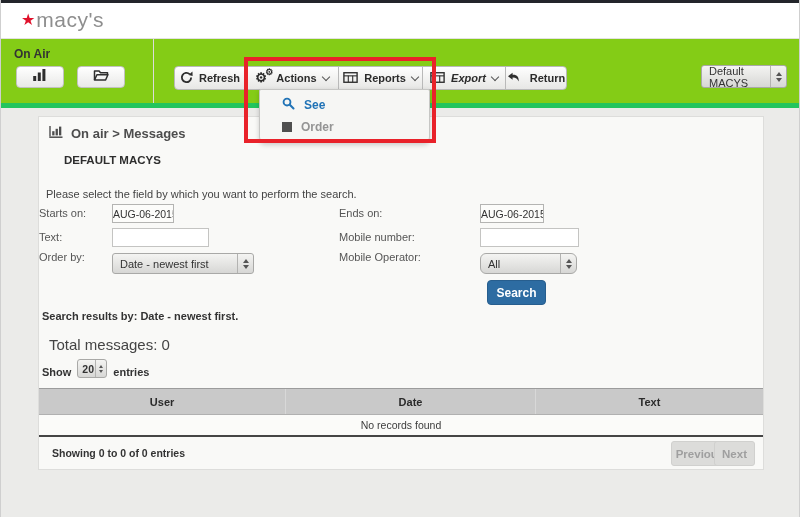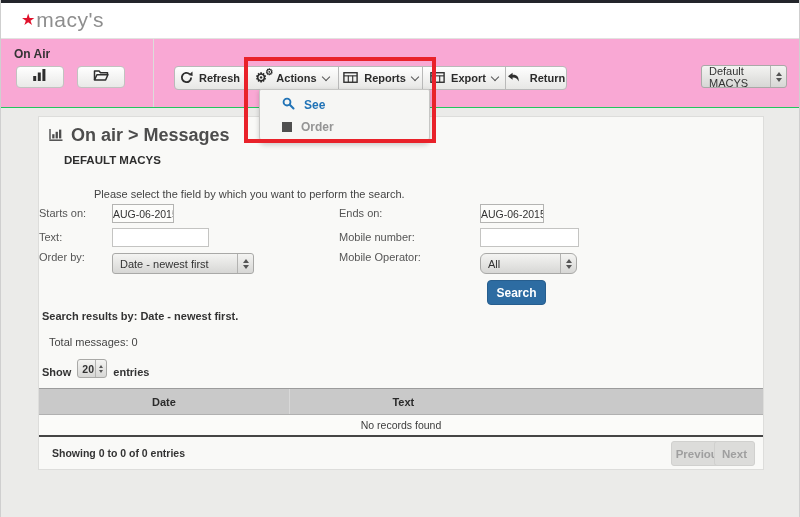--- a/index.html
+++ b/index.html
@@ -8,38 +8,38 @@
             border-left:1px solid #cfcfcf; border-right:1px solid #cfcfcf; overflow:hidden; }
   .top-edge { position:absolute; left:0; top:0; width:100%; height:3px; background:#23252b; }
 
   
   .header { position:absolute; left:0; top:3px; width:100%; height:35px; background:#ffffff; }
   .logo { position:absolute; left:20px; top:5px; display:flex; align-items:center; gap:1px; }
   .logo-star { color:#e0112b; font-size:16px; line-height:1; }
   .logo-text { color:#8e8e8e; font-size:21px; letter-spacing:0.5px; }
 
   
-  .toolbar { position:absolute; left:0; top:38px; width:100%; height:70px; background:#f9a8d4;
-             border-top:1px solid #e2e2e0; border-bottom:1px solid #22c55e; }
+  .toolbar { position:absolute; left:0; top:38px; width:100%; height:70px; background:#84cc16;
+             border-top:1px solid #e2e2e0; border-bottom:5px solid #22c55e; }
   .onair-label { position:absolute; left:13px; top:8px; font-size:12px; font-weight:bold; color:#333; }
   .icon-btn { position:absolute; top:27px; width:48px; height:22px; border:1px solid #c2c2c0;
               border-radius:4px; background:linear-gradient(#ffffff,#e9e9e7);
               display:flex; align-items:center; justify-content:center; cursor:pointer; }
   .icon-btn.chart { left:15px; }
   .icon-btn.folder { left:76px; }
   .toolbar-divider { position:absolute; left:152px; top:0; bottom:0; width:1px; background:#dcdcda; }
 
   .btn-group { position:absolute; left:173px; top:27px; height:24px; display:flex; }
   .tb-btn { height:24px; border:1px solid #b9b9b9; margin-left:-1px;
             background:linear-gradient(#fefefe,#e7e7e5);
             display:flex; align-items:center; justify-content:center; gap:6px;
             font-size:11px; font-weight:bold; color:#2b2b2b; cursor:pointer; }
   .tb-btn:first-child { border-radius:4px 0 0 4px; margin-left:0; }
   .tb-btn:last-child { border-radius:0 4px 4px 0; }
-  .w-refresh{width:72px;} .w-actions{width:94px;} .w-reports{width:85px;} .w-export{width:84px;} .w-return{width:62px;gap:10px;}
+  .w-refresh{width:72px;} .w-actions{width:94px;} .w-reports{width:85px;} .w-export{width:84px;font-style:italic;} .w-return{width:62px;gap:10px;}
   .caret { width:6px; height:6px; border-right:1.5px solid #555; border-bottom:1.5px solid #555;
            transform:rotate(45deg); margin-top:-3px; }
   .gears { position:relative; display:inline-block; width:15px; height:14px; }
   .gears .g1 { font-size:13px; line-height:14px; color:#2b2b2b; }
   .gears .g2 { position:absolute; right:-3px; top:-4px; font-size:9px; color:#2b2b2b; }
 
   
   .fake-select { position:relative; border:1px solid #a9a9a7; border-radius:3px;
                  background:linear-gradient(#f4f4f2,#d7d7d5); font-size:11px; color:#333;
                  display:flex; align-items:center; padding-left:7px; cursor:pointer; }
@@ -60,23 +60,23 @@
   .menu-item { height:22px; display:flex; align-items:center; padding-left:22px; gap:9px;
                font-size:12px; font-weight:bold; cursor:pointer; }
   .menu-item.see { color:#2173b6; }
   .menu-item.stop { color:#949494; }
   .stop-square { width:10px; height:10px; background:#4f4f4f; }
 
   
   .panel { position:absolute; left:37px; top:116px; width:726px; height:354px;
            background:#f9f9f7; border:1px solid #dddddb; }
   .breadcrumb { position:absolute; left:10px; top:8px; display:flex; align-items:center; gap:7px;
-                font-size:18px; font-weight:bold; color:#4d4d4d; }
+                font-size:13px; font-weight:bold; color:#4d4d4d; }
   .panel-title { position:absolute; left:25px; top:37px; font-size:11.5px; font-weight:bold; color:#2e2e2e; }
-  .instruction { position:absolute; left:7px; top:71px; font-size:11px; color:#444;margin-left:48px; }
+  .instruction { position:absolute; left:7px; top:71px; font-size:11px; color:#444; }
 
   .f-label { position:absolute; text-align:left; font-size:11px; color:#555; }
   .lbl-l { left:0; width:67px; }
   .lbl-r { left:300px; width:135px; }
   .r1 { top:90px; } .r2 { top:114px; } .r3 { top:134px; }
 
   .box-input { position:absolute; border:1px solid #b4b4b2; background:#fcfcfa; font-size:10.5px;
                color:#333; text-align:center; font-family:"Liberation Sans",sans-serif; }
   .plain-input { position:absolute; border:1px solid #c4c4c2; background:#ffffff; font-size:11px;
                  color:#333; padding:0 4px; font-family:"Liberation Sans",sans-serif; }
@@ -85,21 +85,21 @@
   .texti  { left:73px; top:111px; width:97px; height:19px; }
   .mobile { left:441px; top:111px; width:99px; height:19px; }
   .order-select    { position:absolute; left:73px; top:136px; width:142px; height:21px; }
   .operator-select { position:absolute; left:441px; top:136px; width:97px; height:21px;border-radius:6px; }
 
   .search-btn { position:absolute; left:448px; top:163px; width:59px; height:25px;
                 background:#2d6ca2; border:1px solid #275e8e; border-radius:4px;
                 color:#fff; font-weight:bold; font-size:12px; cursor:pointer; }
 
   .summary { position:absolute; left:3px; top:193px; font-size:11px; font-weight:bold; color:#333; }
-  .total   { position:absolute; left:10px; top:219px; font-size:11px; color:#444; }
+  .total   { position:absolute; left:10px; top:219px; font-size:15px; color:#444; }
   .show-row { position:absolute; left:3px; top:242px; display:flex; align-items:flex-end; gap:6px;
               font-size:11px; font-weight:bold; color:#333; }
   .show-select { width:30px; height:19px; padding-left:4px; font-size:10.5px; }
   .show-select .stepper { width:11px; }
   .show-select .tri-up { border-left-width:2.5px; border-right-width:2.5px; border-bottom-width:3.5px; }
   .show-select .tri-down { border-left-width:2.5px; border-right-width:2.5px; border-top-width:3.5px; }
 
   .rtable { position:absolute; left:0; top:271px; width:724px; }
   .thead { display:flex; height:27px; background:#c9c9c9; border-top:1px solid #9c9c9c;
            border-bottom:1px solid #b0b0b0; }
@@ -283,20 +283,21 @@
         <span class="stepper">
           <span class="tri-up"></span>
             <span class="tri-down"></span>
         </span>
       </span>
       <span>entries</span>
     </div>
 
     <div class="rtable">
       <div class="thead">
+        <div class="th th-user">User</div>
         <div class="th th-date">Date</div>
         <div class="th th-text">Text</div>
       </div>
       <div class="empty-row">No records found</div>
     </div>
 
     <div class="footer-info">Showing 0 to 0 of 0 entries</div>
     <div class="page-btn prev-btn">Previous</div>
     <div class="page-btn next-btn">Next</div>
   </div>

